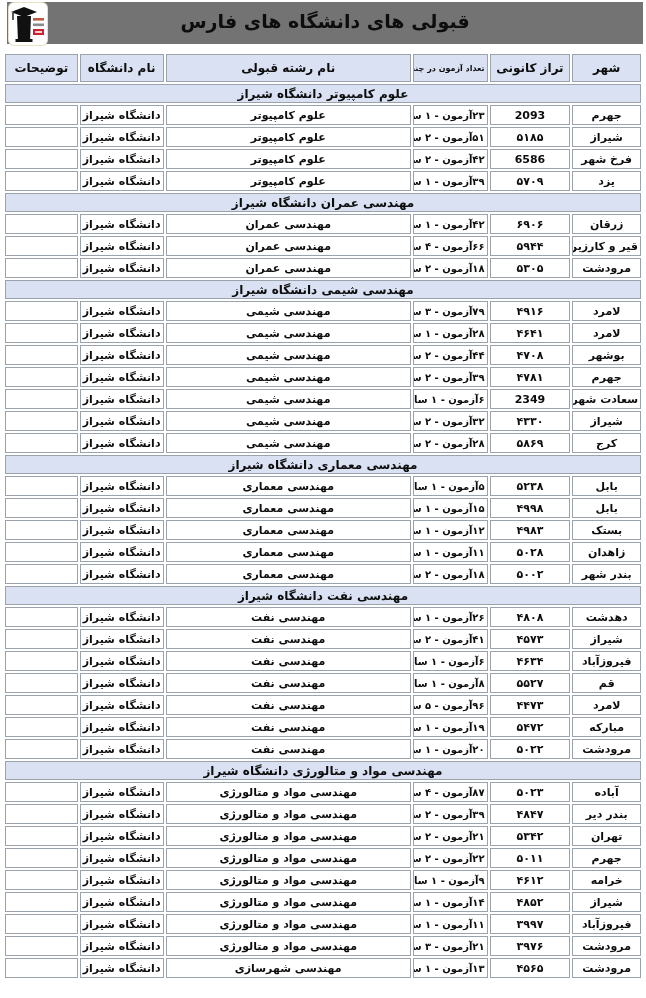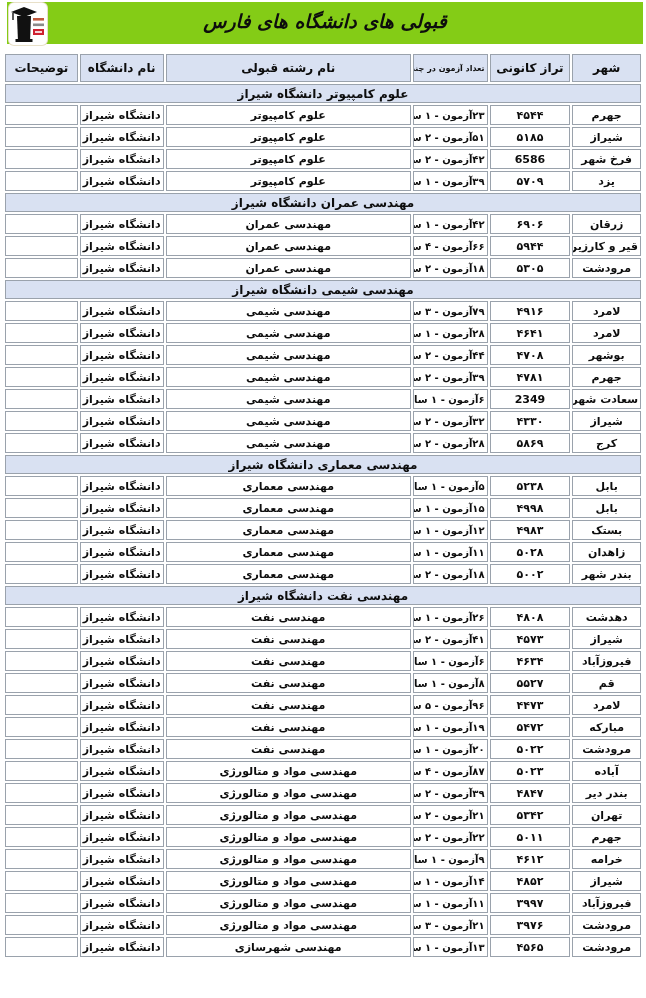--- a/index.html
+++ b/index.html
@@ -7,22 +7,21 @@
     width: 646px; height: 998px;
     overflow: hidden;
     background: #ffffff;
     font-family: "DejaVu Sans", sans-serif;
   }
   .stage { position: relative; width: 646px; height: 998px; }
 
   
   .banner {
     position: absolute; top: 2px; left: 7px; right: 3px; height: 42px;
-    background: #84cc16;
-    font-style: italic;
+    background: #737373;
   }
   .banner h1 {
     margin: 0; height: 38px; line-height: 38px;
     text-align: center; direction: rtl;
     font-size: 19px; font-weight: bold; color: #0d0d0d;
   }
   .logo {
     position: absolute; top: 3px; left: 9px;
     width: 38px; height: 42px;
     background: #ffffff; border-radius: 5px;
@@ -111,21 +110,21 @@
           <th class="col-university">نام دانشگاه</th>
           <th class="col-notes">توضیحات</th>
         </tr>
     </thead>
     <tbody>
         <tr>
           <td colspan="6" class="section-header">علوم کامپیوتر دانشگاه شیراز</td>
         </tr>
         <tr>
           <td class="col-city">جهرم</td>
-          <td class="col-score">۴۵۴۴</td>
+          <td class="col-score">2093</td>
           <td class="col-exams">۲۳آزمون - ۱ سال</td>
           <td class="col-field">علوم کامپیوتر</td>
           <td class="col-university">دانشگاه شیراز</td>
           <td class="col-notes"></td>
         </tr>
         <tr>
           <td class="col-city">شیراز</td>
           <td class="col-score">۵۱۸۵</td>
           <td class="col-exams">۵۱آزمون - ۲ سال</td>
           <td class="col-field">علوم کامپیوتر</td>
@@ -330,20 +329,23 @@
         </tr>
         <tr>
           <td class="col-city">مرودشت</td>
           <td class="col-score">۵۰۲۲</td>
           <td class="col-exams">۲۰آزمون - ۱ سال</td>
           <td class="col-field">مهندسی نفت</td>
           <td class="col-university">دانشگاه شیراز</td>
           <td class="col-notes"></td>
         </tr>
         <tr>
+          <td colspan="6" class="section-header">مهندسی مواد و متالورژی دانشگاه شیراز</td>
+        </tr>
+        <tr>
           <td class="col-city">آباده</td>
           <td class="col-score">۵۰۲۳</td>
           <td class="col-exams">۸۷آزمون - ۴ سال</td>
           <td class="col-field">مهندسی مواد و متالورژی</td>
           <td class="col-university">دانشگاه شیراز</td>
           <td class="col-notes"></td>
         </tr>
         <tr>
           <td class="col-city">بندر دیر</td>
           <td class="col-score">۴۸۴۷</td>

